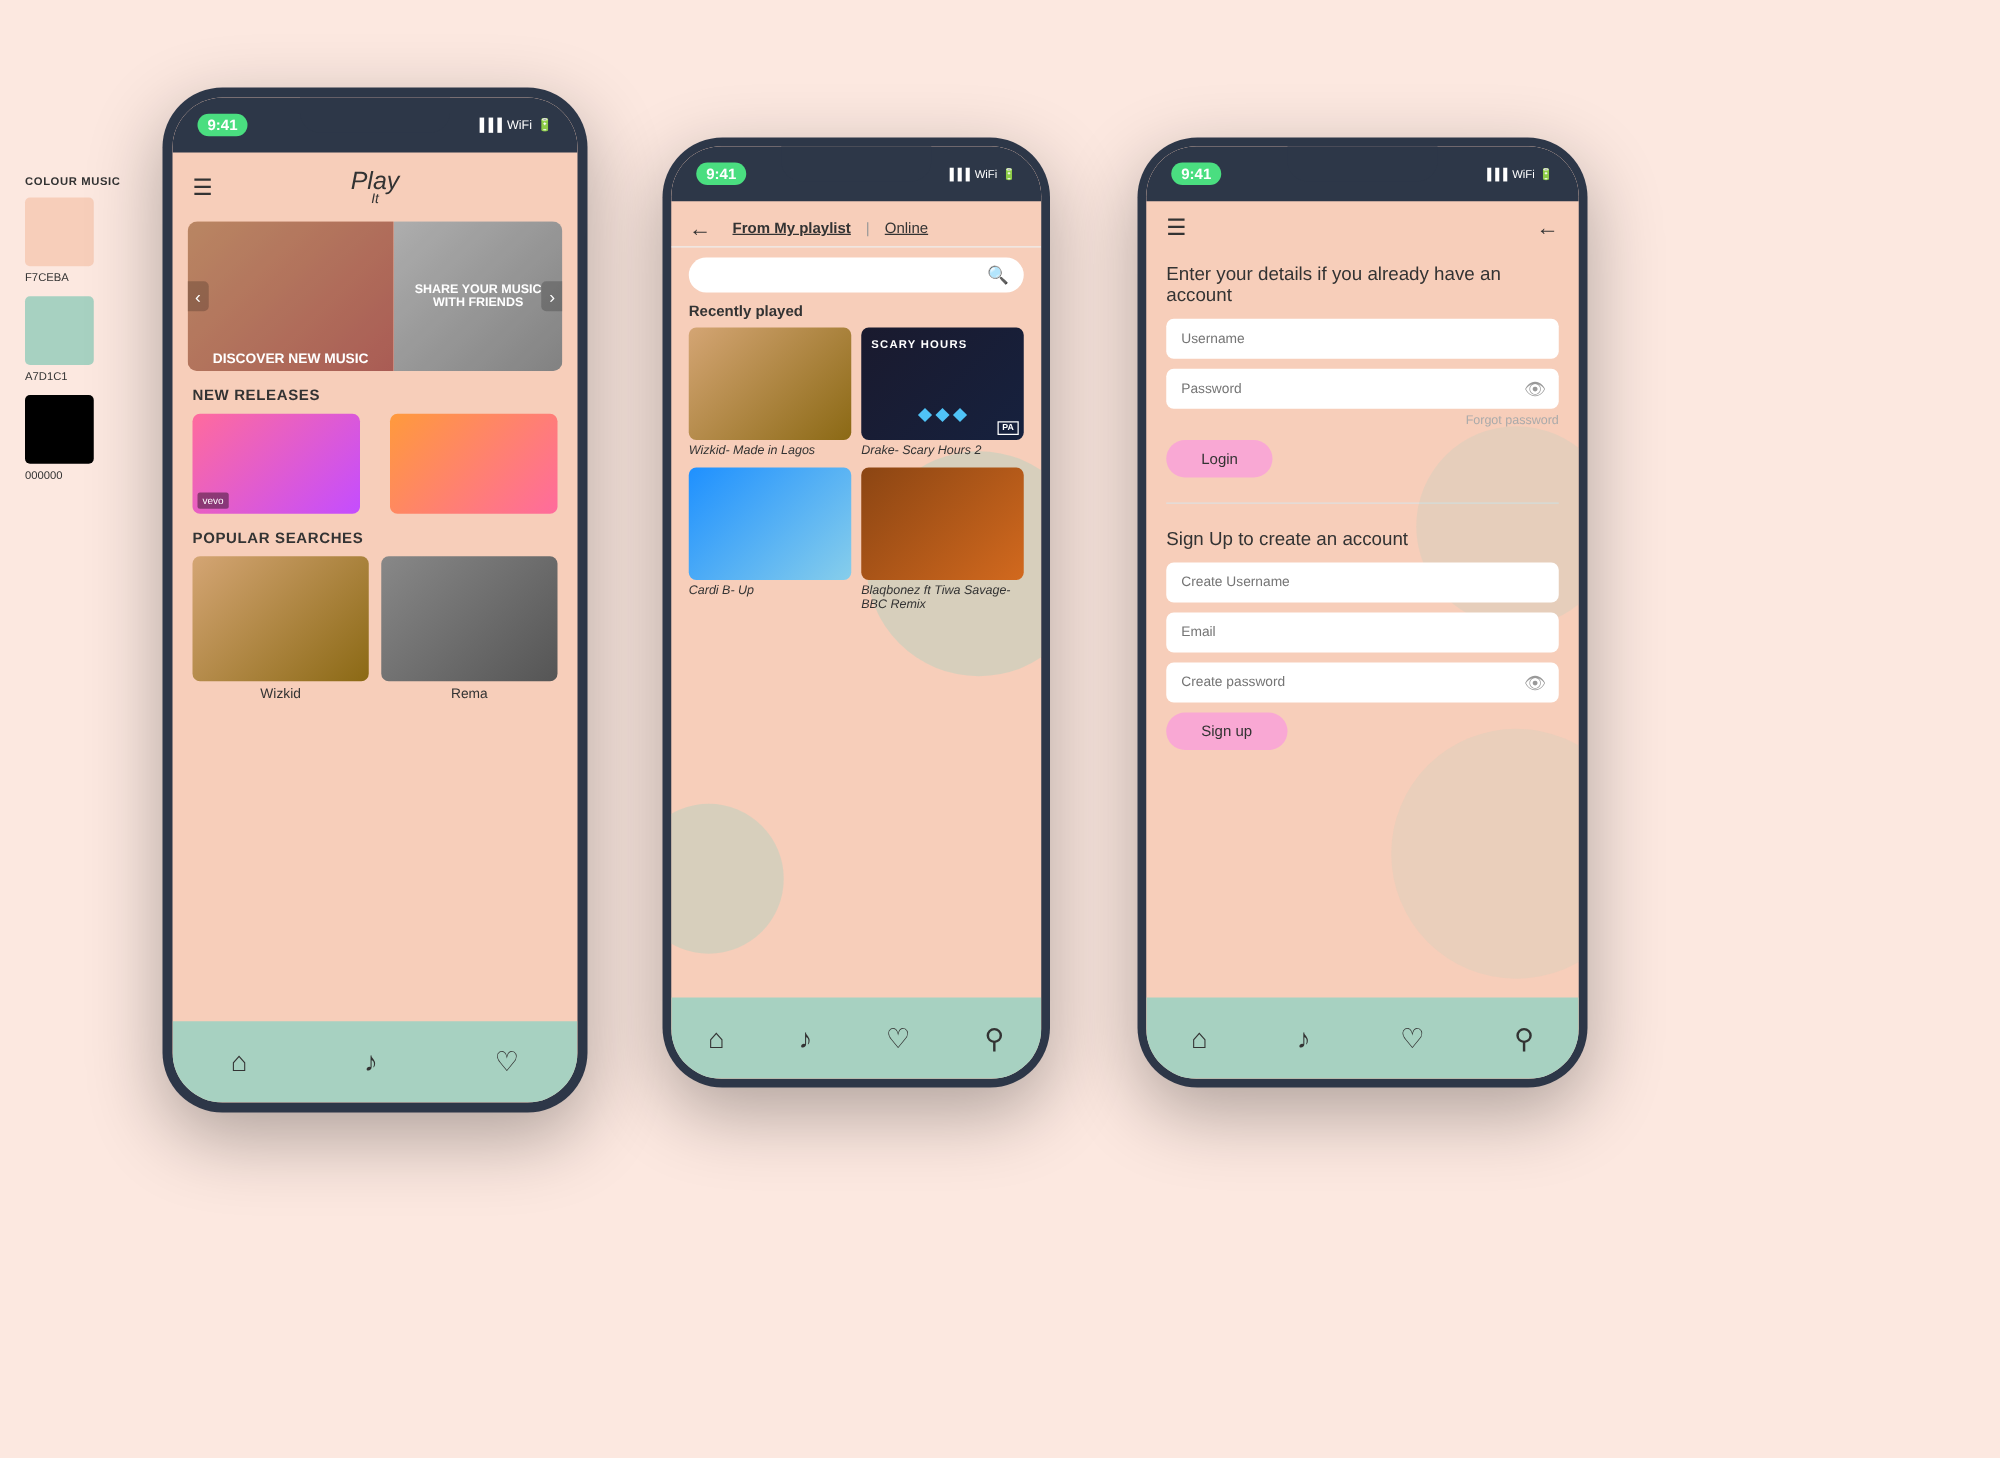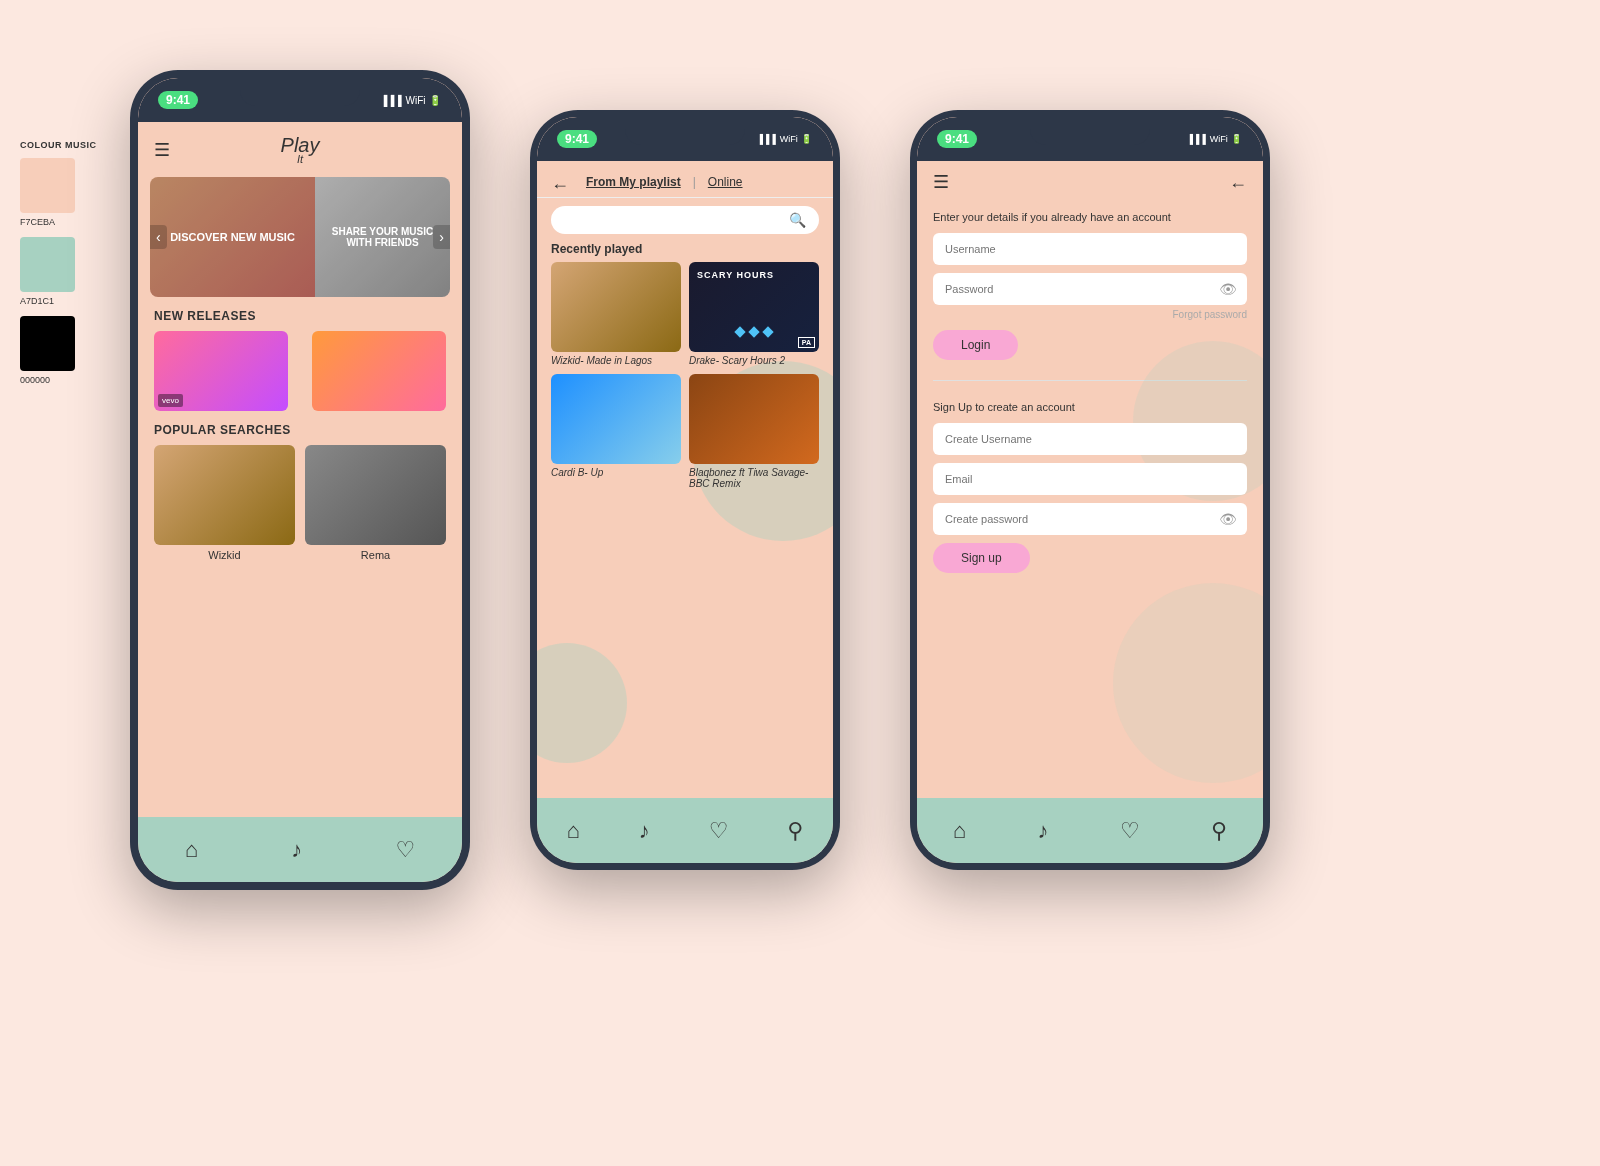--- a/index.html
+++ b/index.html
@@ -341,21 +341,21 @@
       color: #333;
     }
     .p3-back-icon {
       font-size: 18px;
       color: #333;
     }
     .p3-section {
       padding: 8px 16px;
     }
     .p3-section-title {
-      font-size: 11px;
+      font-size: 15px;
       color: #333;
       margin-bottom: 10px;
     }
     .p3-input {
       width: 100%;
       background: white;
       border: none;
       border-radius: 6px;
       padding: 10px 12px;
       font-size: 11px;
@@ -484,21 +484,21 @@
         <span class="p1-menu-icon">☰</span>
         <div style="text-align:center;font-style:italic;font-weight:300;font-size:20px;color:#333;">
           <span>Play</span><br><span style="font-size:11px;display:block;margin-top:-4px;">It</span>
         </div>
       </div>
 
       <div class="carousel">
         <span class="carousel-arrow">‹</span>
         <div class="carousel-item" style="flex:0 0 55%;">
           <div style="width:100%;height:100%;background:linear-gradient(135deg,#e8a87c,#d4736a);position:relative;">
-            <div style="position:absolute;inset:0;display:flex;align-items:center;justify-content:center;background:rgba(0,0,0,0.2);">
+            <div style="position:absolute;inset:0;display:flex;align-items:flex-end;justify-content:center;background:rgba(0,0,0,0.2);">
               <span style="color:white;font-size:11px;font-weight:800;text-align:center;padding:4px;">DISCOVER NEW MUSIC</span>
             </div>
           </div>
         </div>
         <div class="carousel-item" style="flex:0 0 45%;">
           <div style="width:100%;height:100%;background:linear-gradient(135deg,#ccc,#999);position:relative;">
             <div style="position:absolute;inset:0;display:flex;align-items:center;justify-content:center;background:rgba(0,0,0,0.15);">
               <span style="color:white;font-size:10px;font-weight:800;text-align:center;padding:4px;">SHARE YOUR MUSIC WITH FRIENDS</span>
             </div>
           </div>

